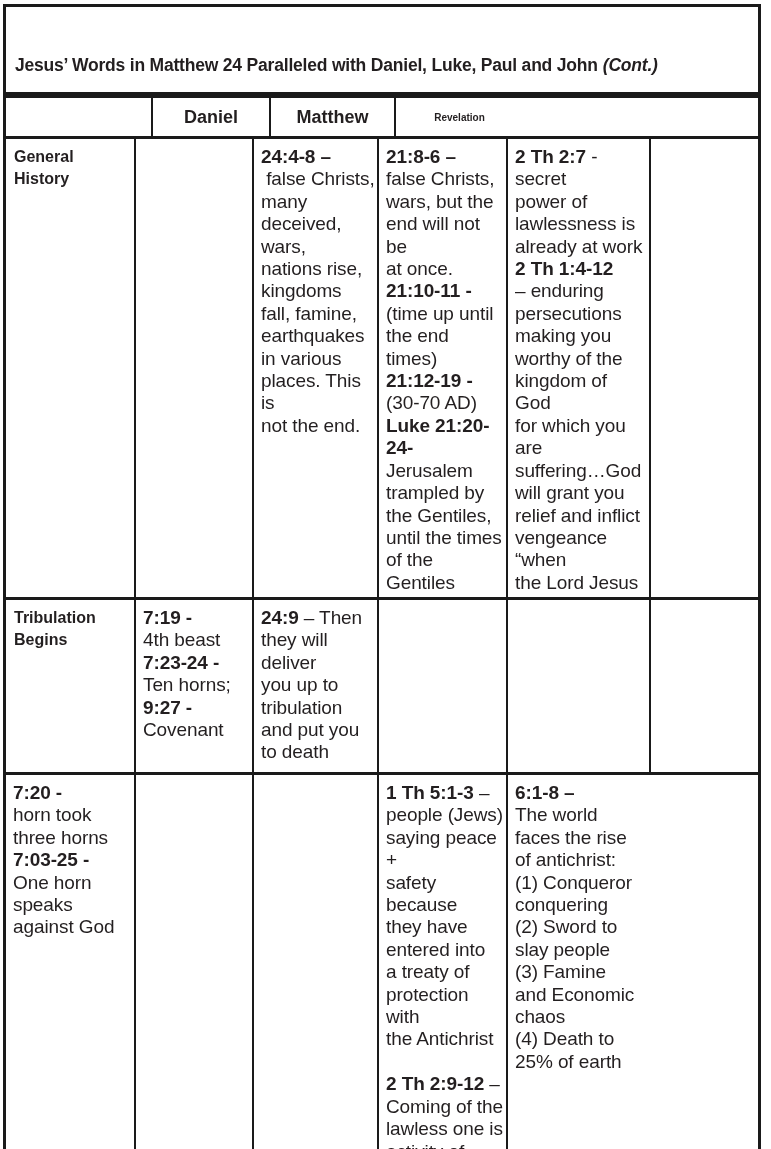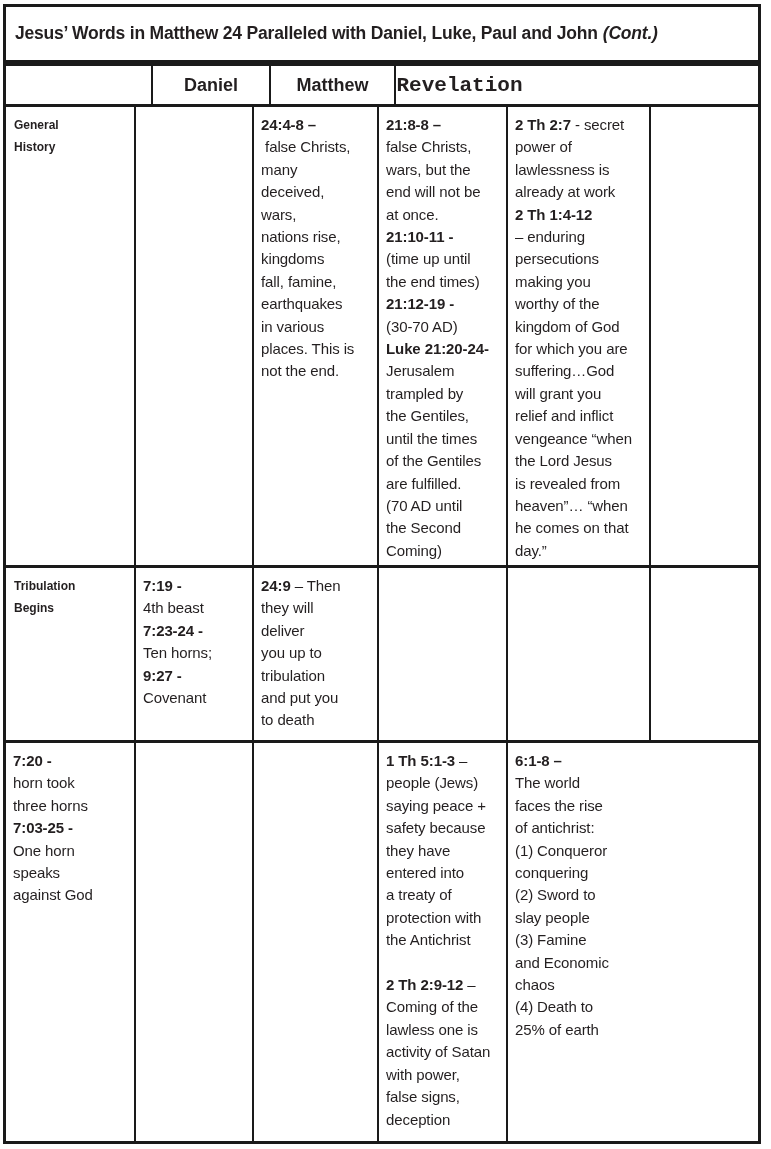--- a/index.html
+++ b/index.html
@@ -6,41 +6,41 @@
   body{
     width:771px;height:1149px;background:#ffffff;
     font-family:"Liberation Sans",sans-serif;color:#231f20;
     position:relative;overflow:hidden;
   }
   .sheet{position:absolute;left:3px;top:4px;width:758px;}
   .outer{border:3px solid #1a1a1a;background:#fff;}
   .title-row{
     height:53px;border-bottom:6px solid #1a1a1a;
     display:flex;align-items:center;padding-left:9px;
-    font-weight:bold;font-size:17.5px;letter-spacing:-0.2px;white-space:nowrap;
+    font-weight:bold;font-size:17.5px;letter-spacing:-0.2px;white-space:nowrap;margin-top:32px;
   }
   .title-row .cont{font-style:italic;margin-left:5px;}
   .cols{display:grid;grid-template-columns:128px 118px 125px 129px 143px 1fr;}
   .header-row{height:38px;border-bottom:3px solid #1a1a1a;padding-left:17px;}
   .hcell{
     display:flex;align-items:center;justify-content:center;
     font-weight:bold;font-size:18px;overflow:hidden;
   }
-  .hcell.rev{font-size:21px;font-family:Liberation Mono, monospace;}
+  .hcell.rev{font-size:10px;}
   .cols > div + div{border-left:2px solid #1a1a1a;}
   .brow{border-bottom:3px solid #1a1a1a;}
   .brow.last{border-bottom:none;}
   .r0{height:458px;}
   .r1{height:172px;}
   .r2{height:398px;}
   .bcell{
-    padding:7px 2px 0 7px;font-size:15px;line-height:22.4px;
+    padding:7px 2px 0 7px;font-size:19px;line-height:22.4px;
     white-space:pre-wrap;overflow:hidden;letter-spacing:-0.1px;
   }
-  .label-cell{font-weight:bold;font-size:12px;line-height:22.4px;padding:7px 2px 0 8px;white-space:pre-wrap;}
+  .label-cell{font-weight:bold;font-size:16px;line-height:22.4px;padding:7px 2px 0 8px;white-space:pre-wrap;}
   .b{font-weight:bold;}
 </style>
 </head>
 <body>
 
 <div class="sheet">
   <div class="outer">
     <div class="title-row">
       <span>Jesus’ Words in Matthew 24 Paralleled with Daniel, Luke, Paul and John</span>
       <span class="cont">(Cont.)</span>
@@ -61,21 +61,21 @@
 many
 deceived,
 wars,
 nations rise,
 kingdoms
 fall, famine,
 earthquakes
 in various
 places. This is
 not the end.</span></div>
-          <div class="bcell"><span class="b">21:8-8 –</span><span>
+          <div class="bcell"><span class="b">21:8-6 –</span><span>
 false Christs,
 wars, but the
 end will not be
 at once.
 </span><span class="b">21:10-11 -</span><span>
 (time up until
 the end times)
 </span><span class="b">21:12-19 -</span><span>
 (30-70 AD)
 </span><span class="b">Luke 21:20-24-</span><span>

